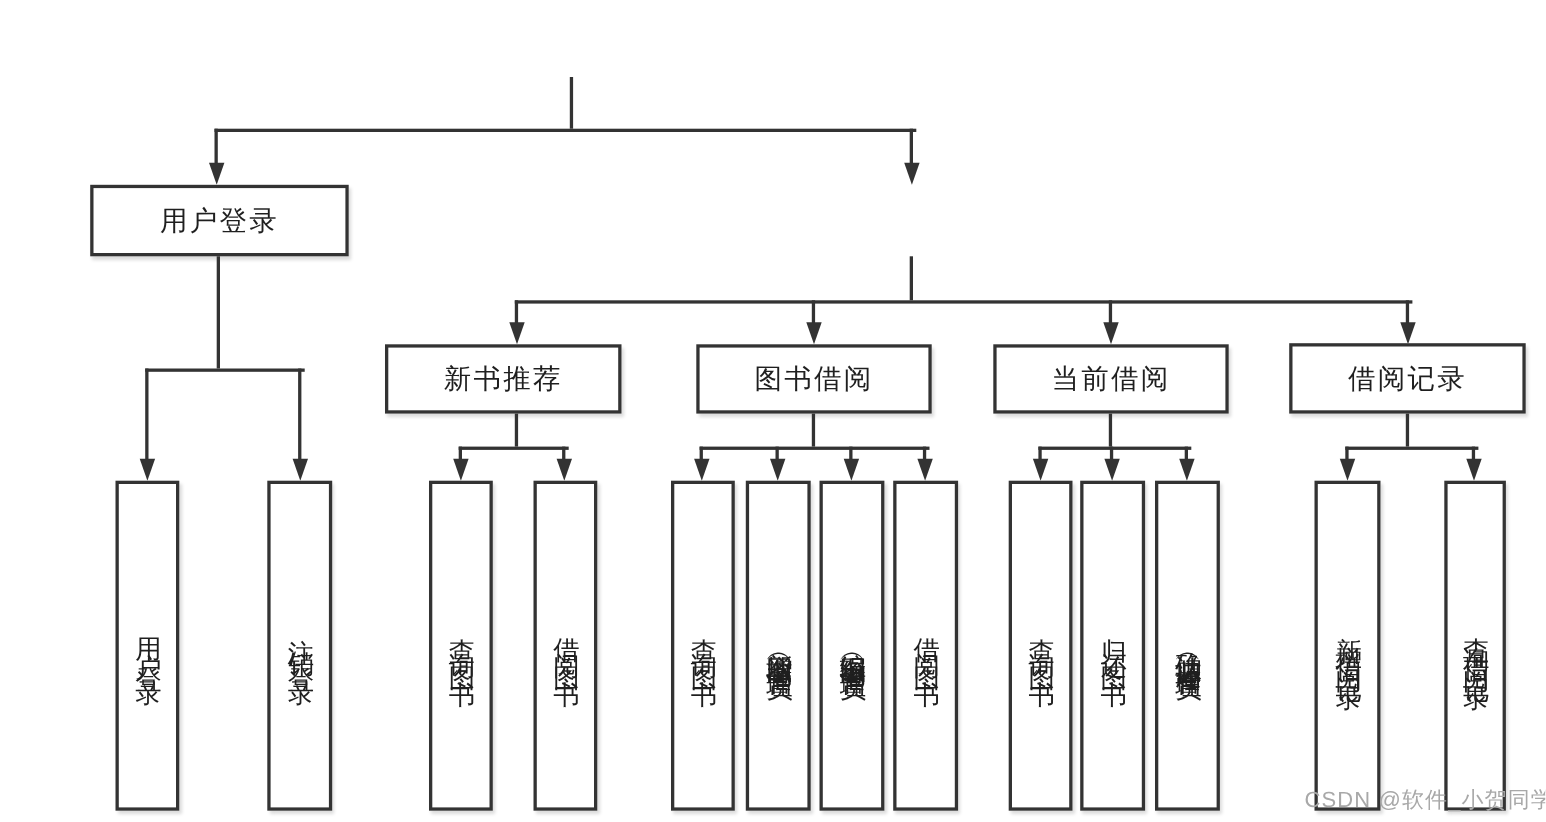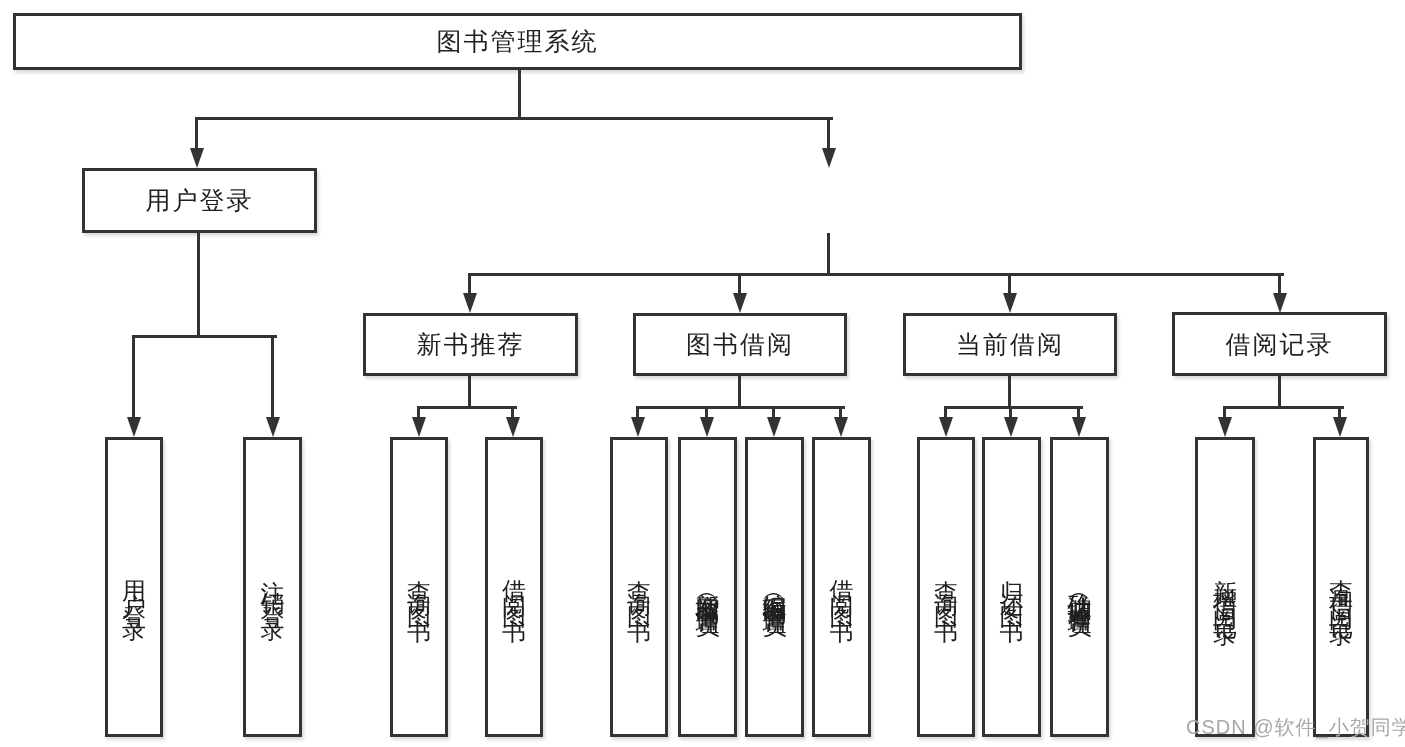--- a/index.html
+++ b/index.html
@@ -48,21 +48,20 @@
     font-size:20px;letter-spacing:1px;
     color:#a8a8a8;
     white-space:nowrap;
   }
 </style>
 </head>
 <body>
 
 <div id="canvas">
 
-  <div class="node" style="left:13px;top:13px;width:1009px;height:57px;">图书管理系统</div>
 
   <div class="vl" style="left:518px;top:70px;height:47px;"></div>
   <div class="hl" style="left:195px;top:117px;width:638px;"></div>
   <div class="vl" style="left:195px;top:117px;height:34px;"></div>
   <div class="vl" style="left:827px;top:117px;height:34px;"></div>
   <div class="ar" style="left:190px;top:148px;"></div>
   <div class="ar" style="left:822px;top:148px;"></div>
 
   <div class="node" style="left:82px;top:168px;width:235px;height:65px;">用户登录</div>
 
@@ -77,21 +76,21 @@
   <div class="hl" style="left:468px;top:273px;width:816px;"></div>
   <div class="vl" style="left:468px;top:273px;height:24px;"></div>
   <div class="vl" style="left:738px;top:273px;height:24px;"></div>
   <div class="vl" style="left:1008px;top:273px;height:24px;"></div>
   <div class="vl" style="left:1278px;top:273px;height:24px;"></div>
   <div class="ar" style="left:463px;top:293px;"></div>
   <div class="ar" style="left:733px;top:293px;"></div>
   <div class="ar" style="left:1003px;top:293px;"></div>
   <div class="ar" style="left:1273px;top:293px;"></div>
 
-  <div class="node" style="left:363px;top:313px;width:215px;height:63px;">新书推荐</div>
+  <div class="node" style="left:350px;top:313px;width:215px;height:63px;">新书推荐</div>
   <div class="node" style="left:633px;top:313px;width:214px;height:63px;">图书借阅</div>
   <div class="node" style="left:903px;top:313px;width:214px;height:63px;">当前借阅</div>
   <div class="node" style="left:1172px;top:312px;width:215px;height:64px;">借阅记录</div>
 
   <div class="vl" style="left:468px;top:376px;height:30px;"></div>
   <div class="hl" style="left:417px;top:406px;width:100px;"></div>
   <div class="vl" style="left:417px;top:406px;height:14px;"></div>
   <div class="vl" style="left:511px;top:406px;height:14px;"></div>
   <div class="ar" style="left:412px;top:417px;"></div>
   <div class="ar" style="left:506px;top:417px;"></div>

